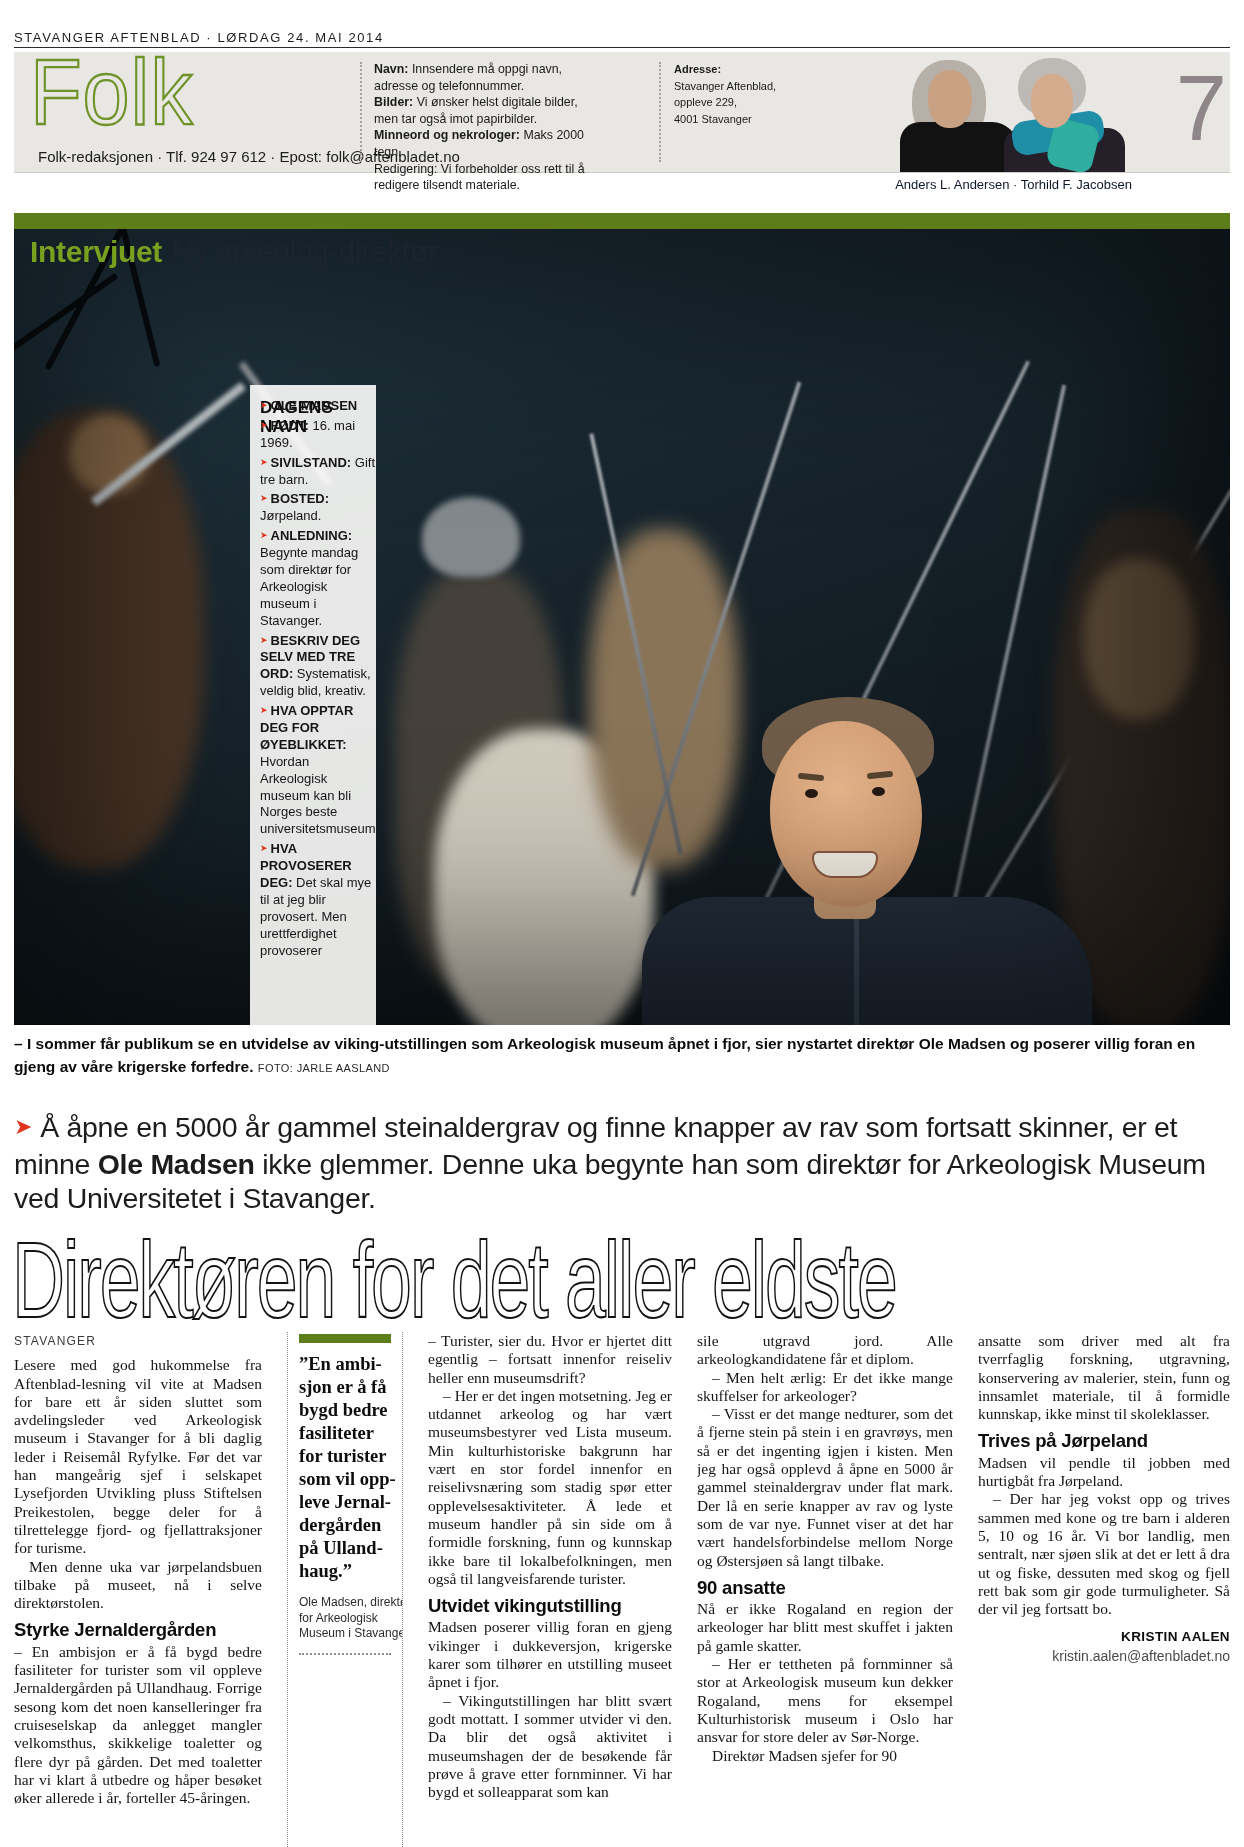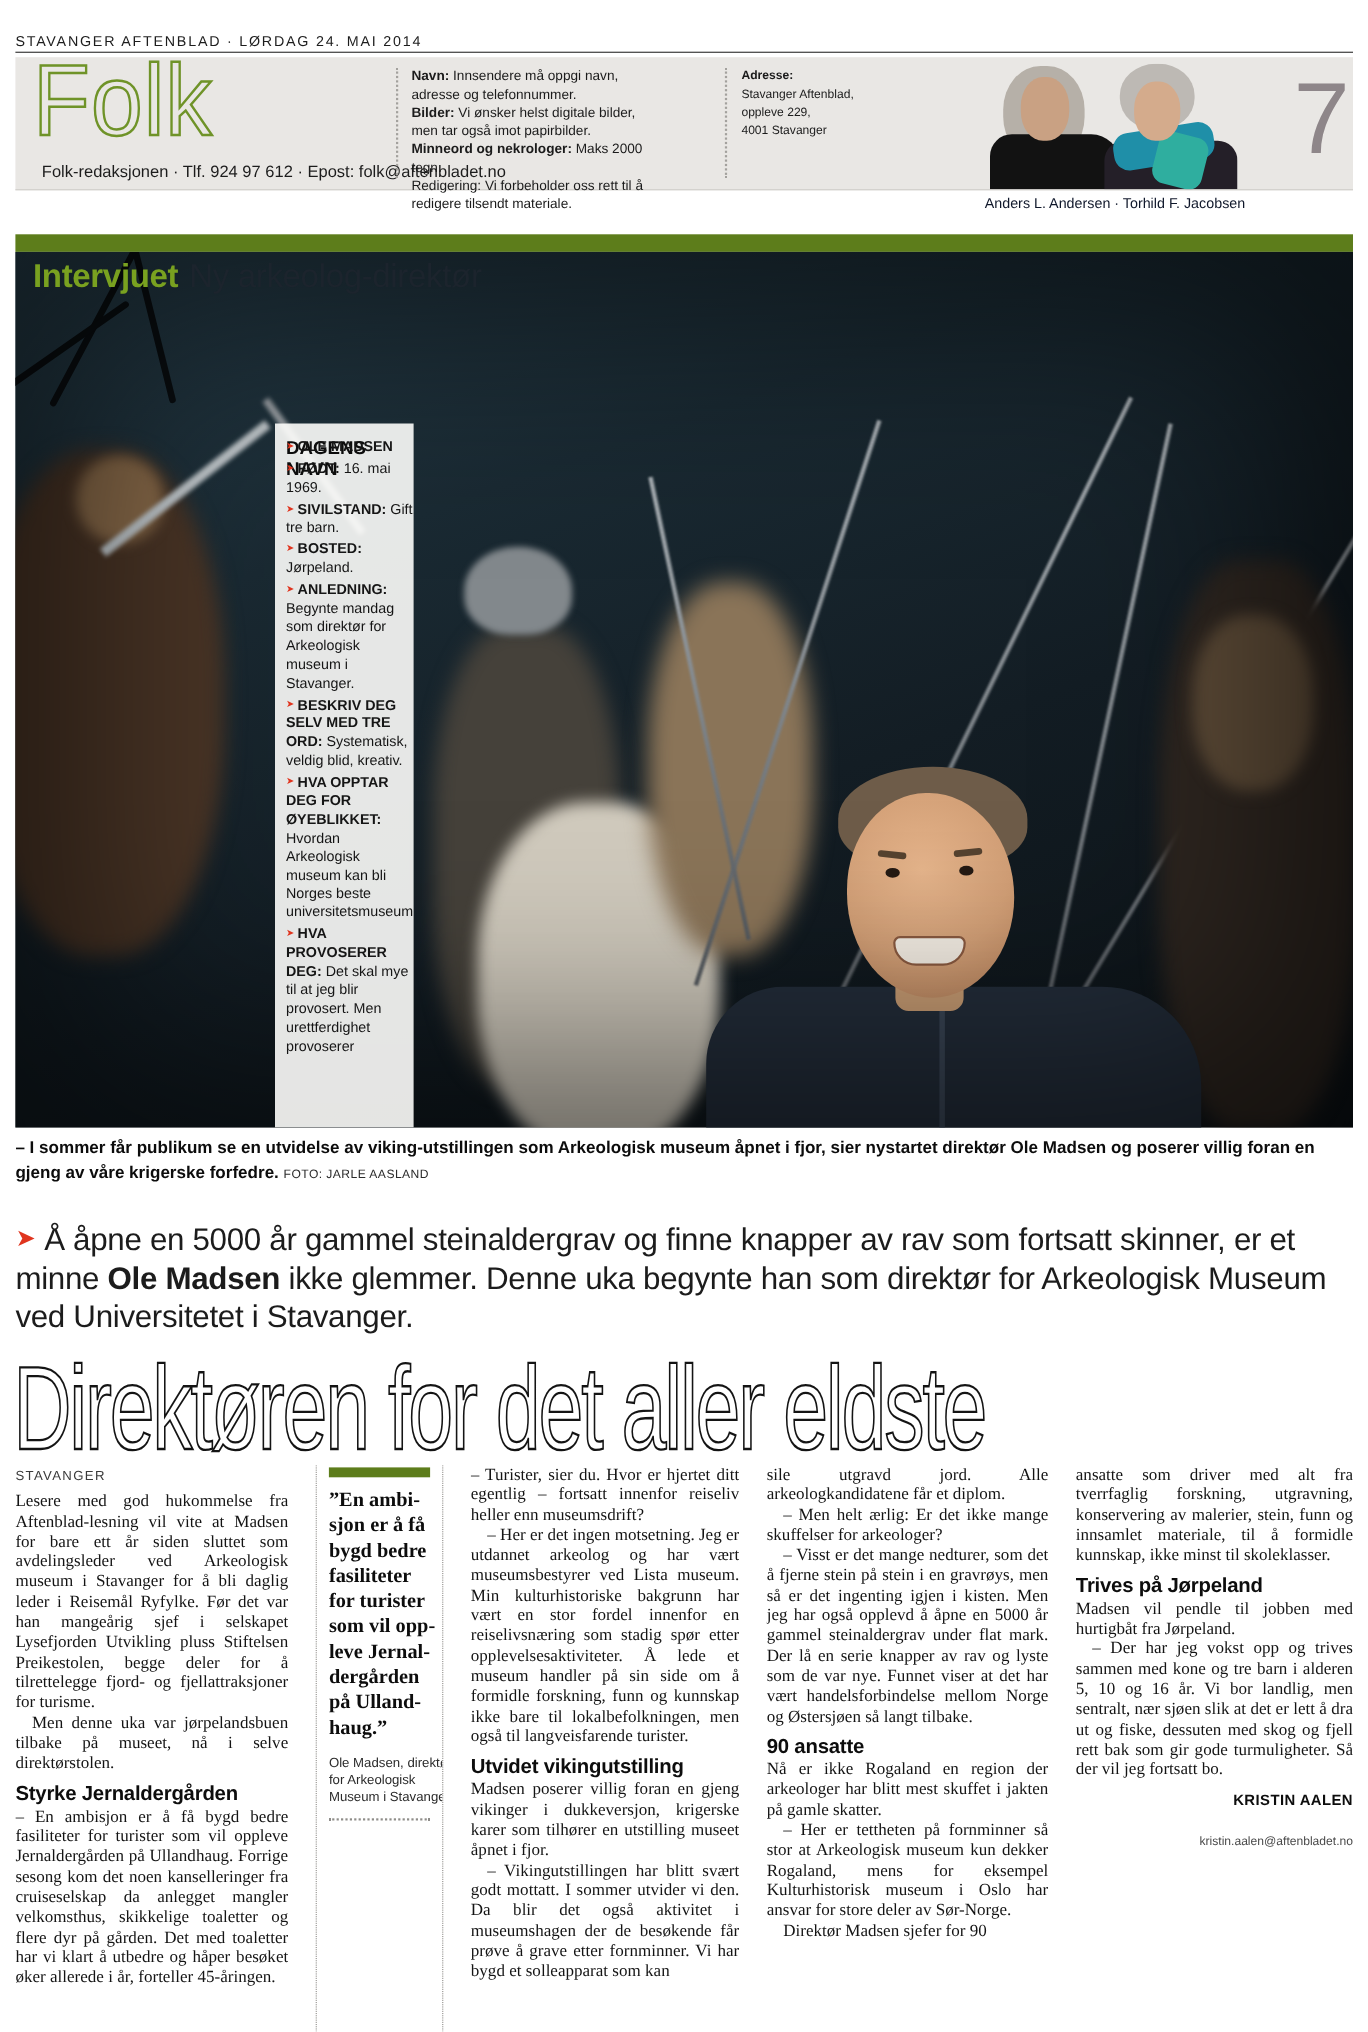--- a/index.html
+++ b/index.html
@@ -119,21 +119,21 @@
   .bcol p.indent{text-indent:15px}
   .qcol{width:116px;border-left:1px dotted #8f8d89;border-right:1px dotted #8f8d89;padding:0 11px;overflow:hidden}
   .qbar{height:9px;background:#5d7d1b;margin:2px 0 10px}
   .qtext div{font-family:"Liberation Serif",serif;font-weight:bold;font-size:18.5px;line-height:23px;
              white-space:nowrap;color:#0d0d0d}
   .qattr{margin-top:12px}
   .qattr div{font-size:12px;line-height:15.5px;color:#2b2b2b;white-space:nowrap}
   .qdots{border-top:2px dotted #8f8d89;margin-top:11px}
   .byline{margin-top:10px;text-align:right;font-family:Liberation Sans, sans-serif}
   .by-name{font-size:13.5px;font-weight:800;letter-spacing:.4px;color:#0d0d0d}
-  .by-email{font-size:11px;color:#4a4a4a;margin-top:18px}
+  .by-email{font-size:14px;color:#4a4a4a;margin-top:0}
 </style>
 </head>
 <body>
 
 <div class="page">
 
   <div class="abs edition">STAVANGER AFTENBLAD · LØRDAG 24. MAI 2014</div>
   <div class="abs toprule"></div>
 
   <div class="abs masthead">

